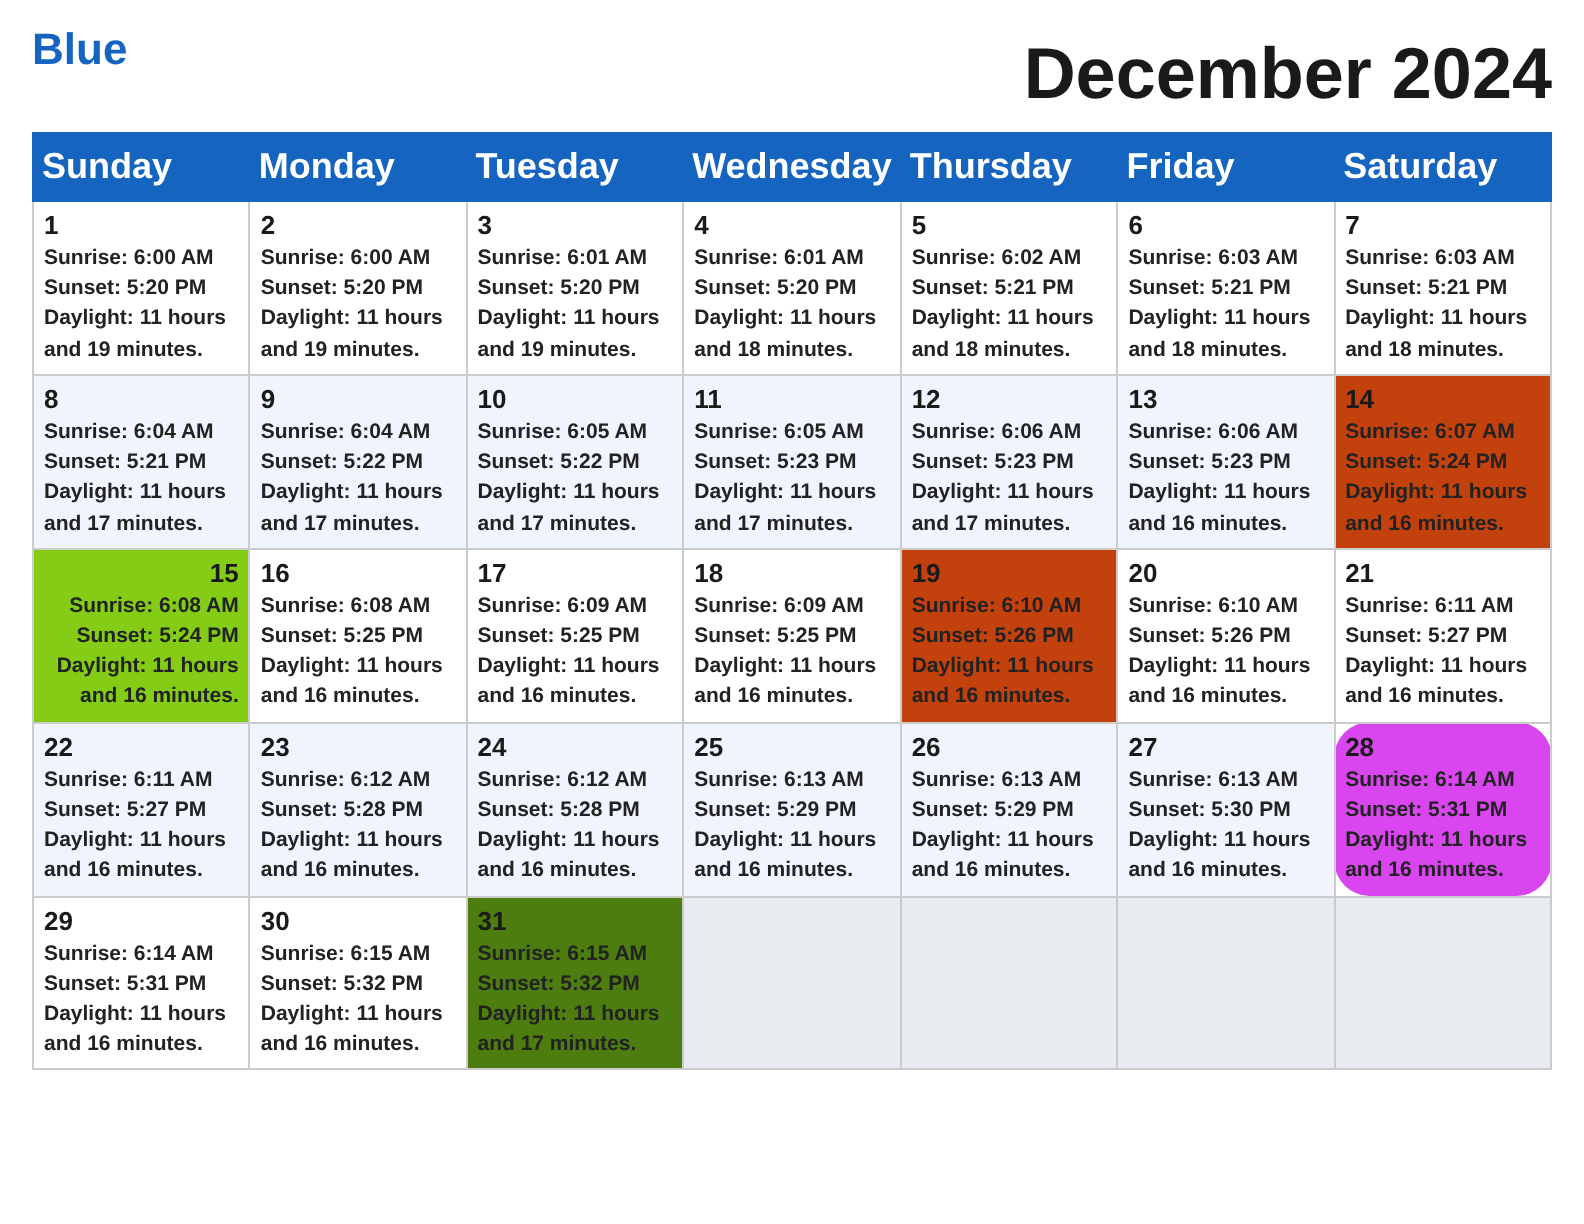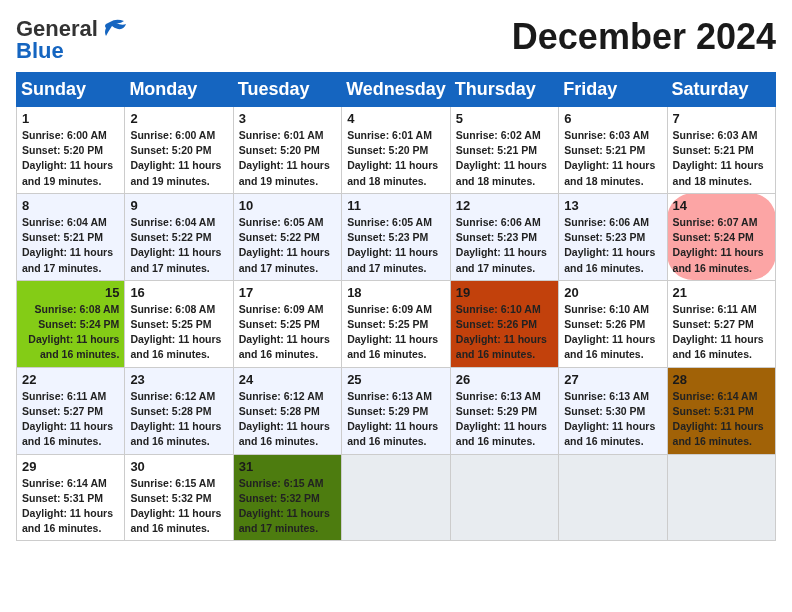--- a/index.html
+++ b/index.html
@@ -84,26 +84,20 @@
       background: #e8ecf0 !important;
     }
   </style>
 </head>
 <body>
 
 <div>
 
   <div class="header">
     <div class="logo">
-      <div class="logo-row">
-        <span style="font-size:22px;font-weight:bold;color:#333;">General</span>
-        <svg width="28" height="22" viewBox="0 0 28 22" style="margin-left:2px;">
-          <path d="M8 4 Q14 0 22 3 Q18 6 14 5 Q20 8 24 6 Q22 12 16 11 Q12 10 10 8 Q6 14 4 18 Q2 14 4 10 Q2 8 4 6 Q6 5 8 4Z" fill="#1565c0"></path>
-        </svg>
-      </div>
       <div style="font-size:22px;font-weight:bold;color:#1565c0;margin-top:-4px;">Blue</div>
     </div>
     <div class="title-block">
       <div class="month-title">December 2024</div>
     </div>
   </div>
 
   <table class="calendar">
     <thead>
       <tr>
@@ -126,39 +120,39 @@
           <td style="background: rgb(255, 255, 255);"><span class="day-num">6</span><span class="day-info">Sunrise: 6:03 AM<br>Sunset: 5:21 PM<br>Daylight: 11 hours and 18 minutes.</span></td>
           <td style="background: rgb(255, 255, 255);"><span class="day-num">7</span><span class="day-info">Sunrise: 6:03 AM<br>Sunset: 5:21 PM<br>Daylight: 11 hours and 18 minutes.</span></td>
         </tr>
         <tr>
           <td style="background: rgb(240, 244, 255);"><span class="day-num">8</span><span class="day-info">Sunrise: 6:04 AM<br>Sunset: 5:21 PM<br>Daylight: 11 hours and 17 minutes.</span></td>
           <td style="background: rgb(240, 244, 255);"><span class="day-num">9</span><span class="day-info">Sunrise: 6:04 AM<br>Sunset: 5:22 PM<br>Daylight: 11 hours and 17 minutes.</span></td>
           <td style="background: rgb(240, 244, 255);"><span class="day-num">10</span><span class="day-info">Sunrise: 6:05 AM<br>Sunset: 5:22 PM<br>Daylight: 11 hours and 17 minutes.</span></td>
           <td style="background: rgb(240, 244, 255);"><span class="day-num">11</span><span class="day-info">Sunrise: 6:05 AM<br>Sunset: 5:23 PM<br>Daylight: 11 hours and 17 minutes.</span></td>
           <td style="background: rgb(240, 244, 255);"><span class="day-num">12</span><span class="day-info">Sunrise: 6:06 AM<br>Sunset: 5:23 PM<br>Daylight: 11 hours and 17 minutes.</span></td>
           <td style="background: rgb(240, 244, 255);"><span class="day-num">13</span><span class="day-info">Sunrise: 6:06 AM<br>Sunset: 5:23 PM<br>Daylight: 11 hours and 16 minutes.</span></td>
-          <td style="background: #fca5a5; border-radius: 26px;"><span class="day-num">14</span><span class="day-info">Sunrise: 6:07 AM<br>Sunset: 5:24 PM<br>Daylight: 11 hours and 16 minutes.</span></td>
+          <td style="background: #c2410c;"><span class="day-num">14</span><span class="day-info">Sunrise: 6:07 AM<br>Sunset: 5:24 PM<br>Daylight: 11 hours and 16 minutes.</span></td>
         </tr>
         <tr>
           <td style="background: #84cc16; text-align: right;"><span class="day-num">15</span><span class="day-info">Sunrise: 6:08 AM<br>Sunset: 5:24 PM<br>Daylight: 11 hours and 16 minutes.</span></td>
           <td style="background: rgb(255, 255, 255);"><span class="day-num">16</span><span class="day-info">Sunrise: 6:08 AM<br>Sunset: 5:25 PM<br>Daylight: 11 hours and 16 minutes.</span></td>
           <td style="background: rgb(255, 255, 255);"><span class="day-num">17</span><span class="day-info">Sunrise: 6:09 AM<br>Sunset: 5:25 PM<br>Daylight: 11 hours and 16 minutes.</span></td>
           <td style="background: rgb(255, 255, 255); margin-top: 37px;"><span class="day-num">18</span><span class="day-info">Sunrise: 6:09 AM<br>Sunset: 5:25 PM<br>Daylight: 11 hours and 16 minutes.</span></td>
           <td style="background: #c2410c;"><span class="day-num">19</span><span class="day-info">Sunrise: 6:10 AM<br>Sunset: 5:26 PM<br>Daylight: 11 hours and 16 minutes.</span></td>
           <td style="background: rgb(255, 255, 255); margin-top: 13px;"><span class="day-num">20</span><span class="day-info">Sunrise: 6:10 AM<br>Sunset: 5:26 PM<br>Daylight: 11 hours and 16 minutes.</span></td>
           <td style="background: rgb(255, 255, 255);"><span class="day-num">21</span><span class="day-info">Sunrise: 6:11 AM<br>Sunset: 5:27 PM<br>Daylight: 11 hours and 16 minutes.</span></td>
         </tr>
         <tr>
           <td style="background: rgb(240, 244, 255);"><span class="day-num">22</span><span class="day-info">Sunrise: 6:11 AM<br>Sunset: 5:27 PM<br>Daylight: 11 hours and 16 minutes.</span></td>
           <td style="background: rgb(240, 244, 255);"><span class="day-num">23</span><span class="day-info">Sunrise: 6:12 AM<br>Sunset: 5:28 PM<br>Daylight: 11 hours and 16 minutes.</span></td>
           <td style="background: rgb(240, 244, 255);"><span class="day-num">24</span><span class="day-info">Sunrise: 6:12 AM<br>Sunset: 5:28 PM<br>Daylight: 11 hours and 16 minutes.</span></td>
           <td style="background: rgb(240, 244, 255);"><span class="day-num">25</span><span class="day-info">Sunrise: 6:13 AM<br>Sunset: 5:29 PM<br>Daylight: 11 hours and 16 minutes.</span></td>
           <td style="background: rgb(240, 244, 255);"><span class="day-num">26</span><span class="day-info">Sunrise: 6:13 AM<br>Sunset: 5:29 PM<br>Daylight: 11 hours and 16 minutes.</span></td>
           <td style="background: rgb(240, 244, 255);"><span class="day-num">27</span><span class="day-info">Sunrise: 6:13 AM<br>Sunset: 5:30 PM<br>Daylight: 11 hours and 16 minutes.</span></td>
-          <td style="background: #a16207;"><span class="day-num">28</span><span class="day-info">Sunrise: 6:14 AM<br>Sunset: 5:31 PM<br>Daylight: 11 hours and 16 minutes.</span></td>
+          <td style="background: #d946ef; border-radius: 18px;"><span class="day-num">28</span><span class="day-info">Sunrise: 6:14 AM<br>Sunset: 5:31 PM<br>Daylight: 11 hours and 16 minutes.</span></td>
         </tr>
         <tr>
           <td style="background: rgb(255, 255, 255);"><span class="day-num">29</span><span class="day-info">Sunrise: 6:14 AM<br>Sunset: 5:31 PM<br>Daylight: 11 hours and 16 minutes.</span></td>
           <td style="background: rgb(255, 255, 255);"><span class="day-num">30</span><span class="day-info">Sunrise: 6:15 AM<br>Sunset: 5:32 PM<br>Daylight: 11 hours and 16 minutes.</span></td>
           <td style="background: #4d7c0f;"><span class="day-num">31</span><span class="day-info">Sunrise: 6:15 AM<br>Sunset: 5:32 PM<br>Daylight: 11 hours and 17 minutes.</span></td>
           <td class="empty-cell" style="background: rgb(232, 236, 240);"></td>
           <td class="empty-cell" style="background: rgb(232, 236, 240);"></td>
           <td class="empty-cell" style="background: rgb(232, 236, 240);"></td>
           <td class="empty-cell" style="background: rgb(232, 236, 240);"></td>
         </tr>

